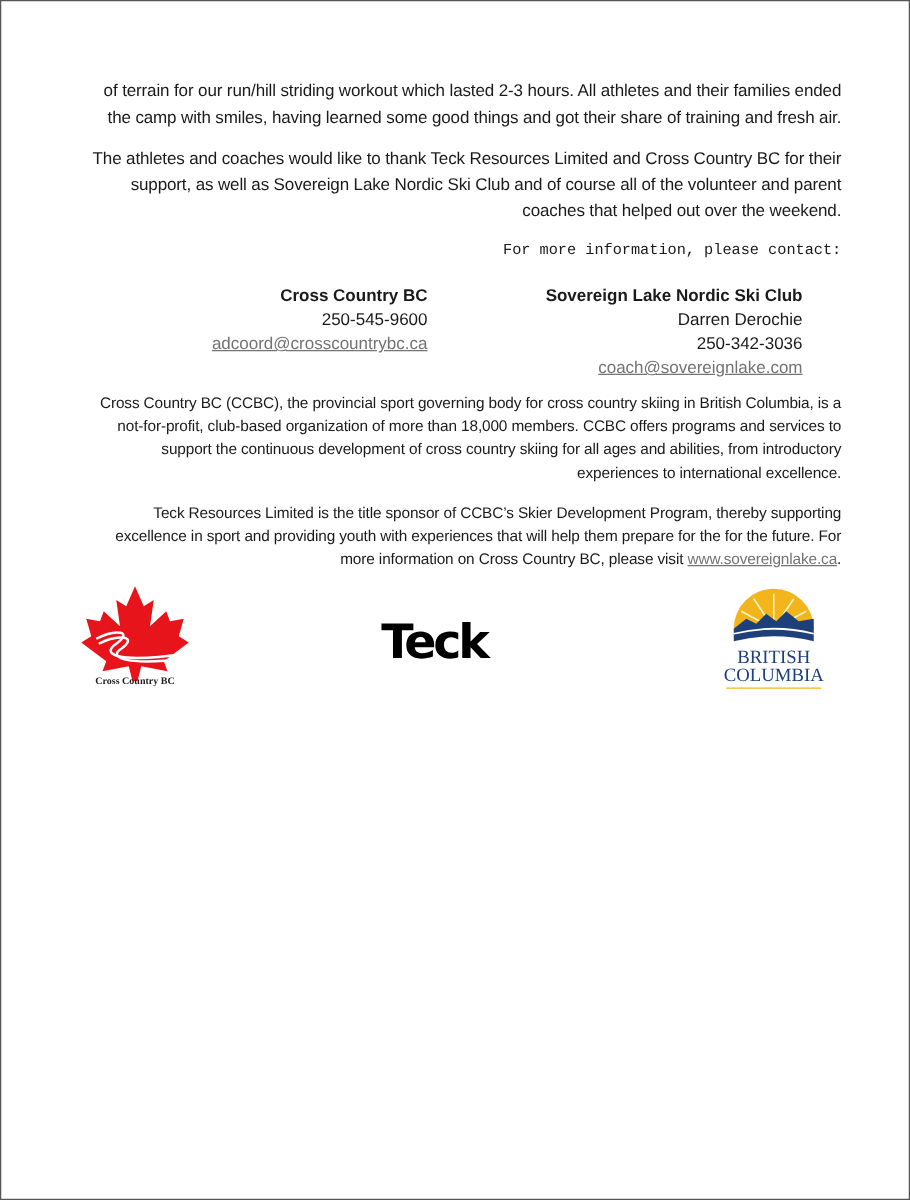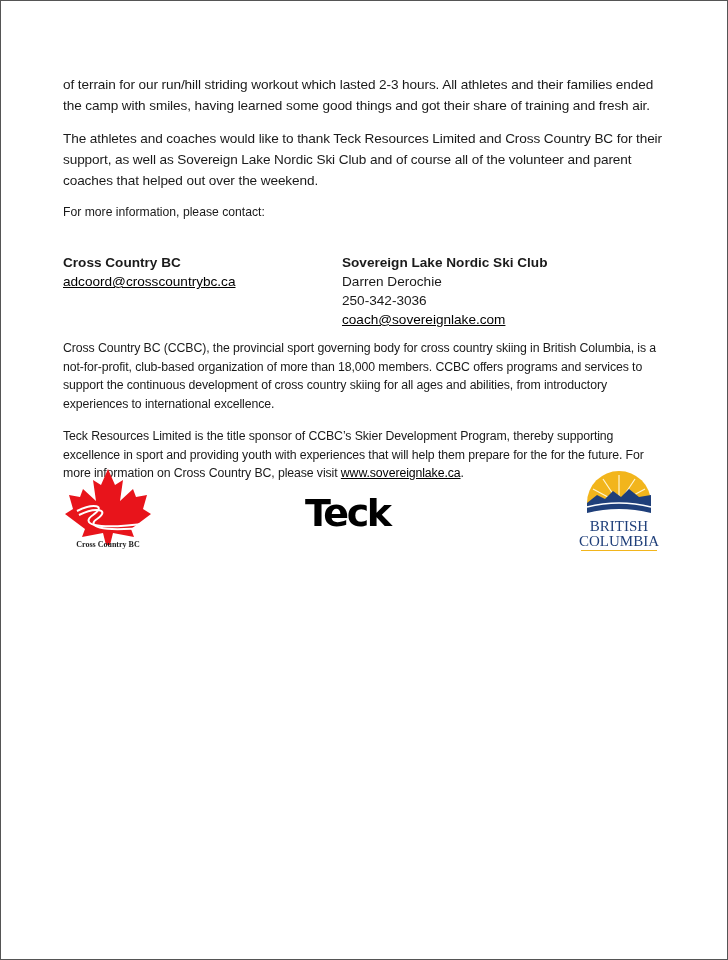--- a/index.html
+++ b/index.html
@@ -19,49 +19,51 @@
       position: absolute;
       left: 0; top: 0;
       width: 726px;
       height: 958px;
       border: 1px solid #555555;
       background: #ffffff;
     }
     .content {
       position: absolute;
       left: 62px;
-      top: 73px;
+      top: 61px;
       width: 610px;
+      text-align: right;
     }
     .para {
       font-size: 13.6px;
       line-height: 21px;
       margin: 0 0 12px 0;
       letter-spacing: -0.1px;
     }
     .para-small {
       font-size: 12.2px;
       line-height: 18px;
-      margin: 0 0 32px 0;
+      margin: 0 0 18px 0;
+      font-family: Liberation Mono, monospace;
     }
     .contacts {
       display: flex;
       margin-bottom: 10px;
     }
     .contact-col {
       font-size: 13.6px;
       line-height: 19px;
     }
     .contact-col.left { width: 279px; }
     .contact-col.right { width: 300px; }
     .contact-col .org {
       font-weight: bold;
     }
     a.link {
-      color: #000000;
+      color: #737373;
       text-decoration: underline;
     }
     .italic-para {
       font-size: 12.3px;
       line-height: 18.5px;
       margin: 0 0 14px 0;
       letter-spacing: -0.1px;
     }
     .logos {
       position: absolute;
@@ -109,20 +111,21 @@
 
 <div class="page">
   <div class="content">
     <p class="para">of terrain for our run/hill striding workout which lasted 2-3 hours. All athletes and their families ended the camp with smiles, having learned some good things and got their share of training and fresh air.</p>
     <p class="para">The athletes and coaches would like to thank Teck Resources Limited and Cross Country BC for their support, as well as Sovereign Lake Nordic Ski Club and of course all of the volunteer and parent coaches that helped out over the weekend.</p>
     <p class="para-small">For more information, please contact:</p>
 
     <div class="contacts">
       <div class="contact-col left">
         <div class="org">Cross Country BC</div>
+        <div>250-545-9600</div>
         <div><a class="link">adcoord@crosscountrybc.ca</a></div>
       </div>
       <div class="contact-col right">
         <div class="org">Sovereign Lake Nordic Ski Club</div>
         <div>Darren Derochie</div>
         <div>250-342-3036</div>
         <div><a class="link">coach@sovereignlake.com</a></div>
       </div>
     </div>
 

